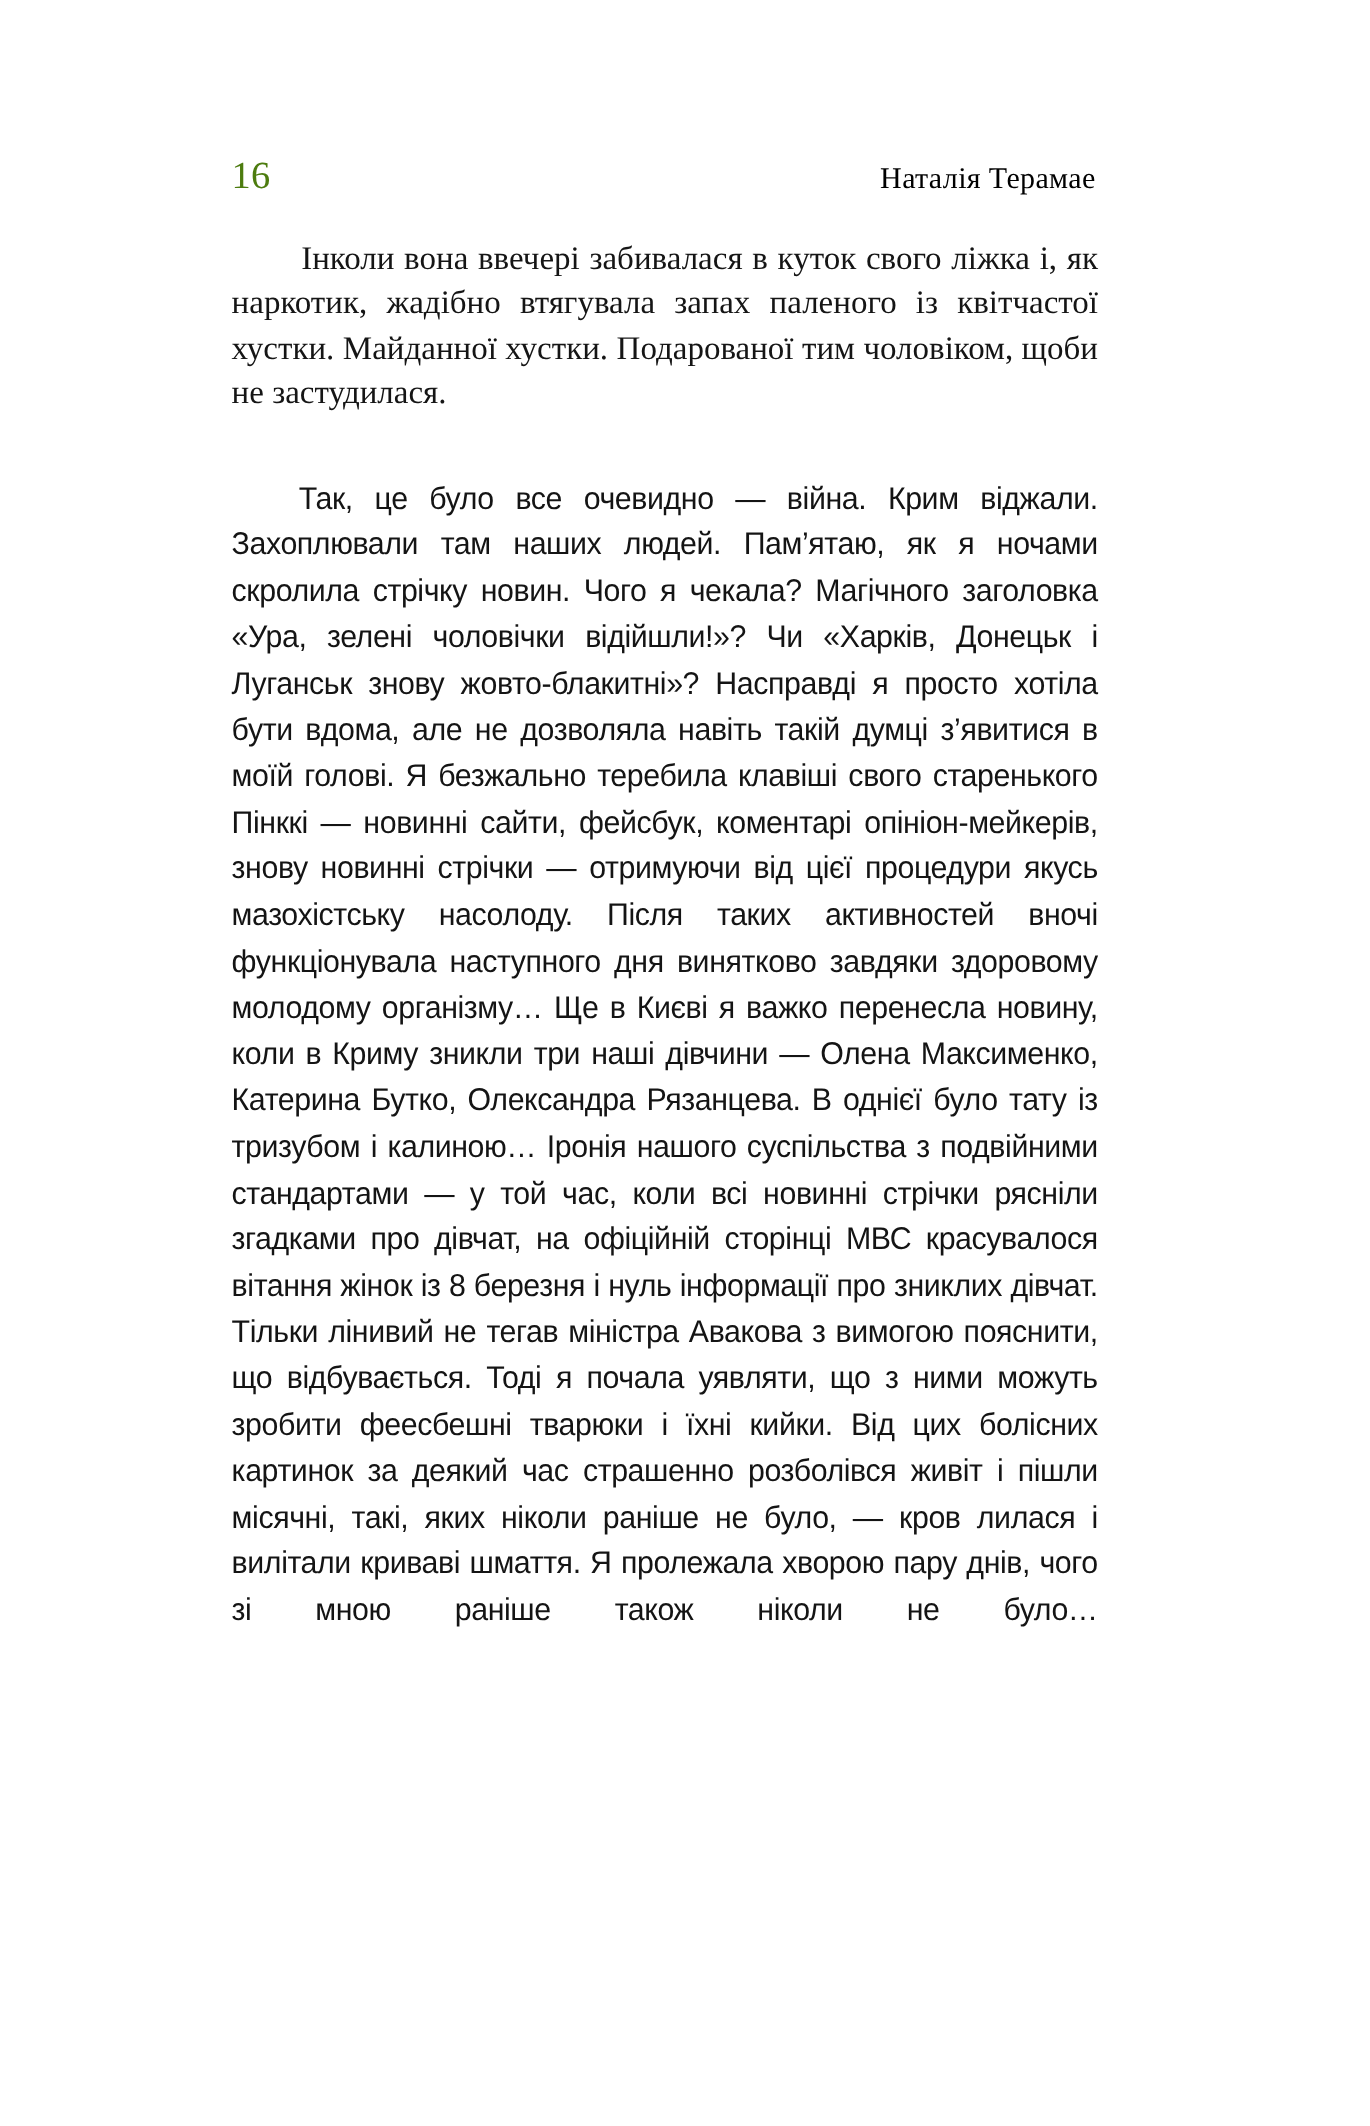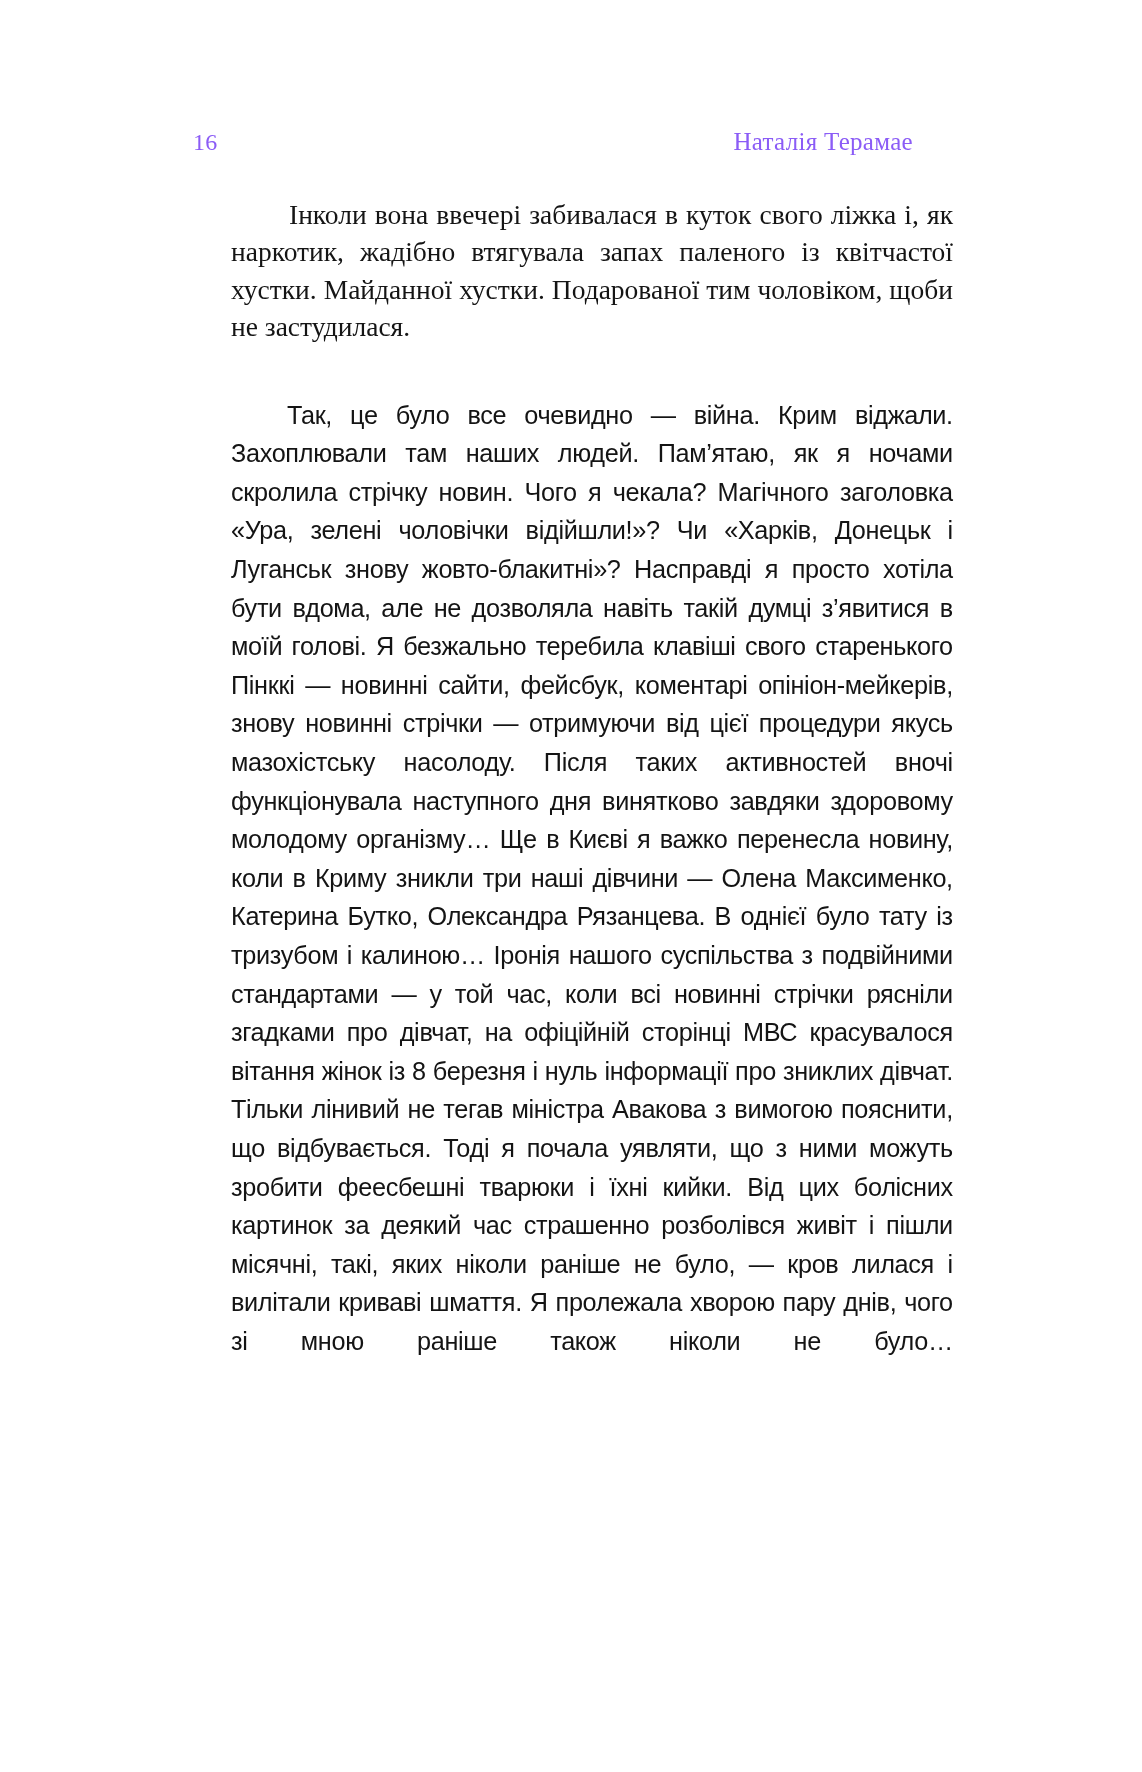--- a/index.html
+++ b/index.html
@@ -26,40 +26,39 @@
     left: 193px;
     top: 128px;
     width: 720px;
     height: 36px;
     display: flex;
     align-items: baseline;
     justify-content: space-between;
   }
   .folio {
     font-family: "Liberation Serif", "DejaVu Serif", serif;
-    font-size: 24px;
-    color: #8b5cf6;
+    font-size: 32px;
+    color: #4d7c0f;
     letter-spacing: 0.2px;
     text-align: right;
   }
   .head-title {
     font-family: "Liberation Serif", "DejaVu Serif", serif;
     font-size: 25px;
-    color: #8b5cf6;
+    color: #000000;
     letter-spacing: 0.3px;
     white-space: nowrap;
   }
 
   
   .column {
     position: absolute;
     left: 193px;
     top: 196px;
     width: 722px;
-    margin-left: 38px;
   }
 
   
   .block-serif {
     font-family: "Liberation Serif", "DejaVu Serif", serif;
     font-size: 27.5px;
     line-height: 37.4px;
     text-align: justify;
     text-justify: inter-word;
     color: #151515;

